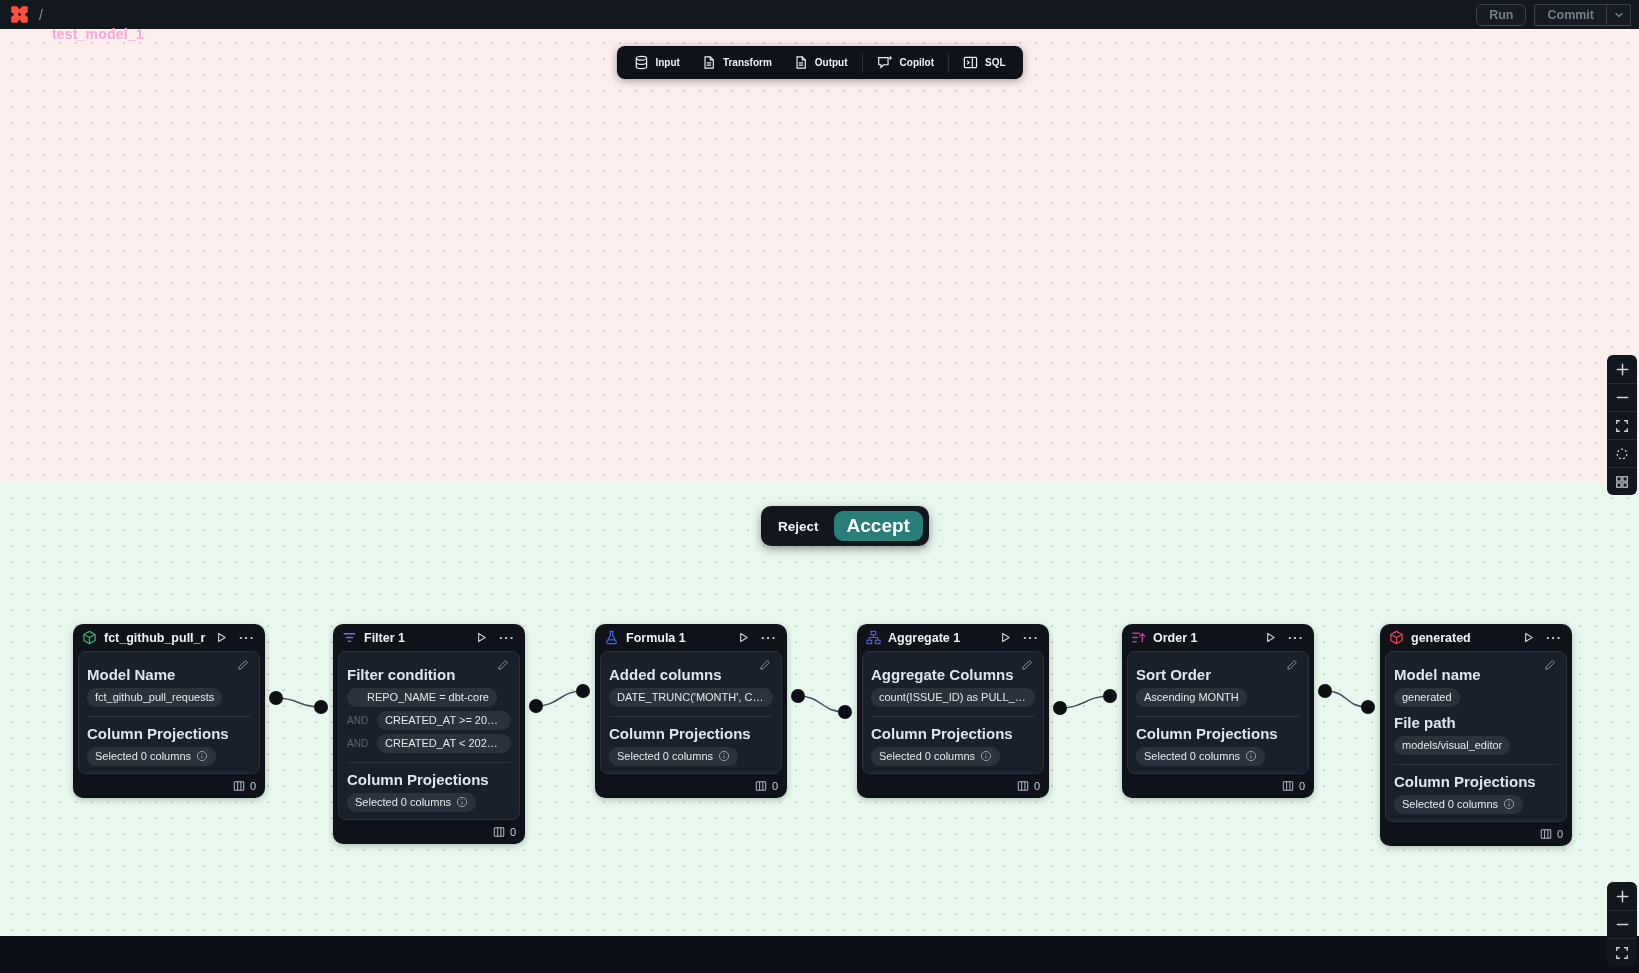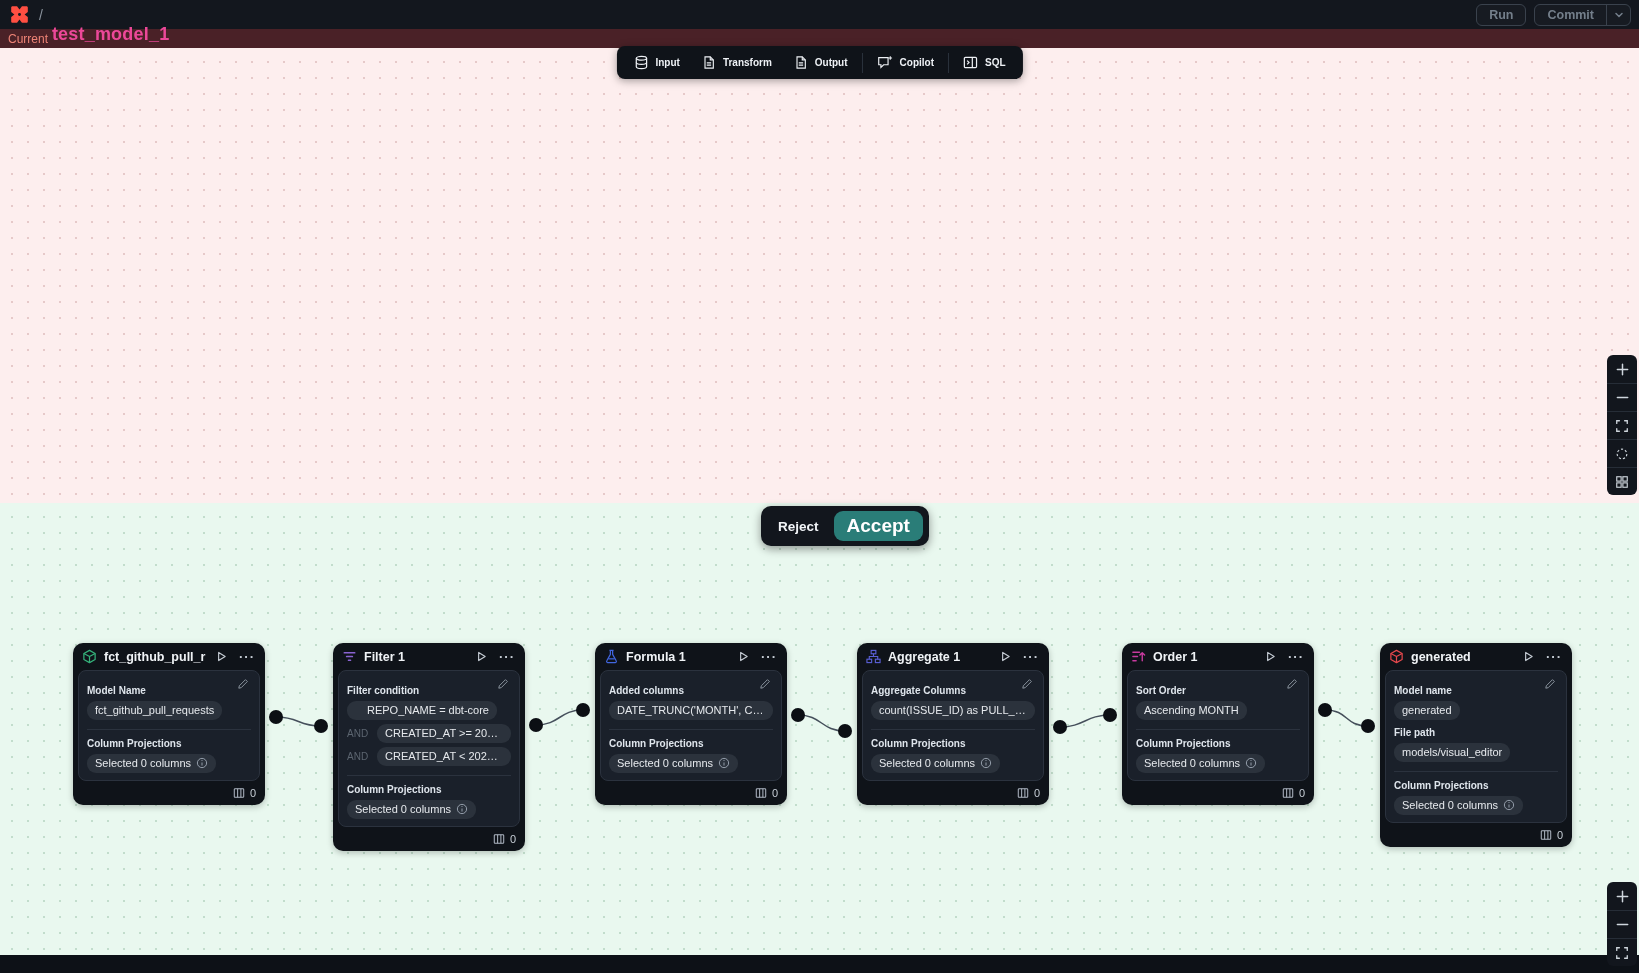--- a/index.html
+++ b/index.html
@@ -5,26 +5,26 @@
   * { margin:0; padding:0; box-sizing:border-box; }
   html,body { width:1639px; height:973px; overflow:hidden; background:#0d1117;
     font-family:"Liberation Sans", sans-serif; }
   .app { position:relative; width:1639px; height:973px; }
 
   
   .header { height:29px; background:#13171e; display:flex; align-items:center;
     padding:0 8px; gap:9px; position:relative; z-index:30; }
   .logo { width:22px; height:22px; display:flex; align-items:center; justify-content:center; }
   .crumb-sep { color:#8b949e; font-size:14px; }
-  .page-title { color:#ec4899; font-size:18px; font-weight:bold; letter-spacing:.2px;margin-top:39px; }
+  .page-title { color:#f9a8d4; font-size:14px; font-weight:bold; letter-spacing:.2px;margin-top:39px; }
   .header-actions { margin-left:auto; display:flex; gap:8px; align-items:center; }
   .btn-ghost { background:rgba(255,255,255,0.02); border:1px solid #3a424d; color:#747f8b;
     font-size:12.5px; font-weight:bold; border-radius:6px; padding:3px 12px; height:22px;
     display:flex; align-items:center; cursor:default; font-family:inherit; }
-  .btn-split { display:flex; align-items:stretch; border:1px solid #3a424d; border-radius:6px;
+  .btn-split { display:flex; align-items:stretch; border:1px solid #3a424d; border-radius:1px;
     height:22px; overflow:hidden; background:rgba(255,255,255,0.02); }
   .btn-split .main { color:#747f8b; font-size:12.5px; font-weight:bold; padding:3px 12px;
     display:flex; align-items:center; background:none; border:none; font-family:inherit; }
   .btn-split .chev { border:none; border-left:1px solid #3a424d; background:none; width:24px;
     display:flex; align-items:center; justify-content:center; }
 
   
   .bar { display:flex; align-items:center; padding-left:8px; font-size:12px; font-weight:normal; }
   .bar-current { height:19px; background:#4a2127; color:#ee8376; position:relative; z-index:25;}
   .bar-new { height:18px; background:#16342c; color:#cdeeda; position:relative; z-index:25; }
@@ -73,21 +73,21 @@
     white-space:nowrap; overflow:hidden; }
   .node-hbtn { background:none; border:none; padding:0 2px; display:flex; align-items:center;
     color:#c7ced6; }
   .ellipsis { color:#c7ced6; font-size:13px; font-weight:bold; letter-spacing:1px; line-height:8px; }
   .node-body { margin:1px 5px 4px; background:#1a202a; border:1px solid #2b323e;
     border-radius:8px; padding:7px 8px 7px; position:relative; }
   .pencil { position:absolute; top:7px; right:8px; }
   .nsec { margin-top:7px; }
   .nsec:first-child { margin-top:0; }
   .nsec.divided { border-top:1px solid #2b323e; padding-top:8px; margin-top:9px; }
-  .nsec-label { font-size:10px; font-weight:bold; color:#dfe5ec; margin-bottom:5px; }
+  .nsec-label { font-size:15px; font-weight:bold; color:#dfe5ec; margin-bottom:5px; }
   .nrow { display:flex; align-items:center; gap:6px; margin-top:4px; }
   .nrow:first-of-type { margin-top:0; }
   .nprefix { color:#5c6570; font-size:10px; min-width:24px; }
   .pill { background:#2b323c; color:#e6e9ed; font-size:11px; border-radius:9px;
     padding:3px 8px 4px; max-width:100%; white-space:nowrap; overflow:hidden;
     text-overflow:ellipsis; display:inline-flex; align-items:center; gap:5px; }
   .node-footer { display:flex; align-items:center; justify-content:flex-end; gap:5px;
     padding:2px 9px 6px; color:#c6cdd5; font-size:11px; }
 
   .edges { position:absolute; left:0; top:0; pointer-events:none; }
@@ -115,23 +115,20 @@
           <span class="icon">
             <svg width="12" height="12" viewBox="0 0 12 12" fill="none" stroke="#747f8b" stroke-width="1.5" stroke-linecap="round">
                 <path d="M3 4.5l3 3 3-3"></path>
               </svg>
           </span>
         </button>
       </div>
     </div>
   </div>
 
-  <div class="bar bar-current">
-    <span>Current</span>
-  </div>
   <div class="canvas canvas-current"></div>
 
   <div class="canvas canvas-new">
     <svg class="edges" id="edges-svg" width="1639" height="452">
         <path d="M 276 214 C 300 214, 297 223, 321 223" fill="none" stroke="#454f5b" stroke-width="1.5"></path>
         <circle cx="276" cy="214" r="7" fill="#0c0f14" style="pointer-events: auto;"></circle>
         <circle cx="321" cy="223" r="7" fill="#0c0f14" style="pointer-events: auto;"></circle>
         <path d="M 536 222 C 560 222, 559 207, 583 207" fill="none" stroke="#454f5b" stroke-width="1.5"></path>
         <circle cx="536" cy="222" r="7" fill="#0c0f14" style="pointer-events: auto;"></circle>
         <circle cx="583" cy="207" r="7" fill="#0c0f14" style="pointer-events: auto;"></circle>

